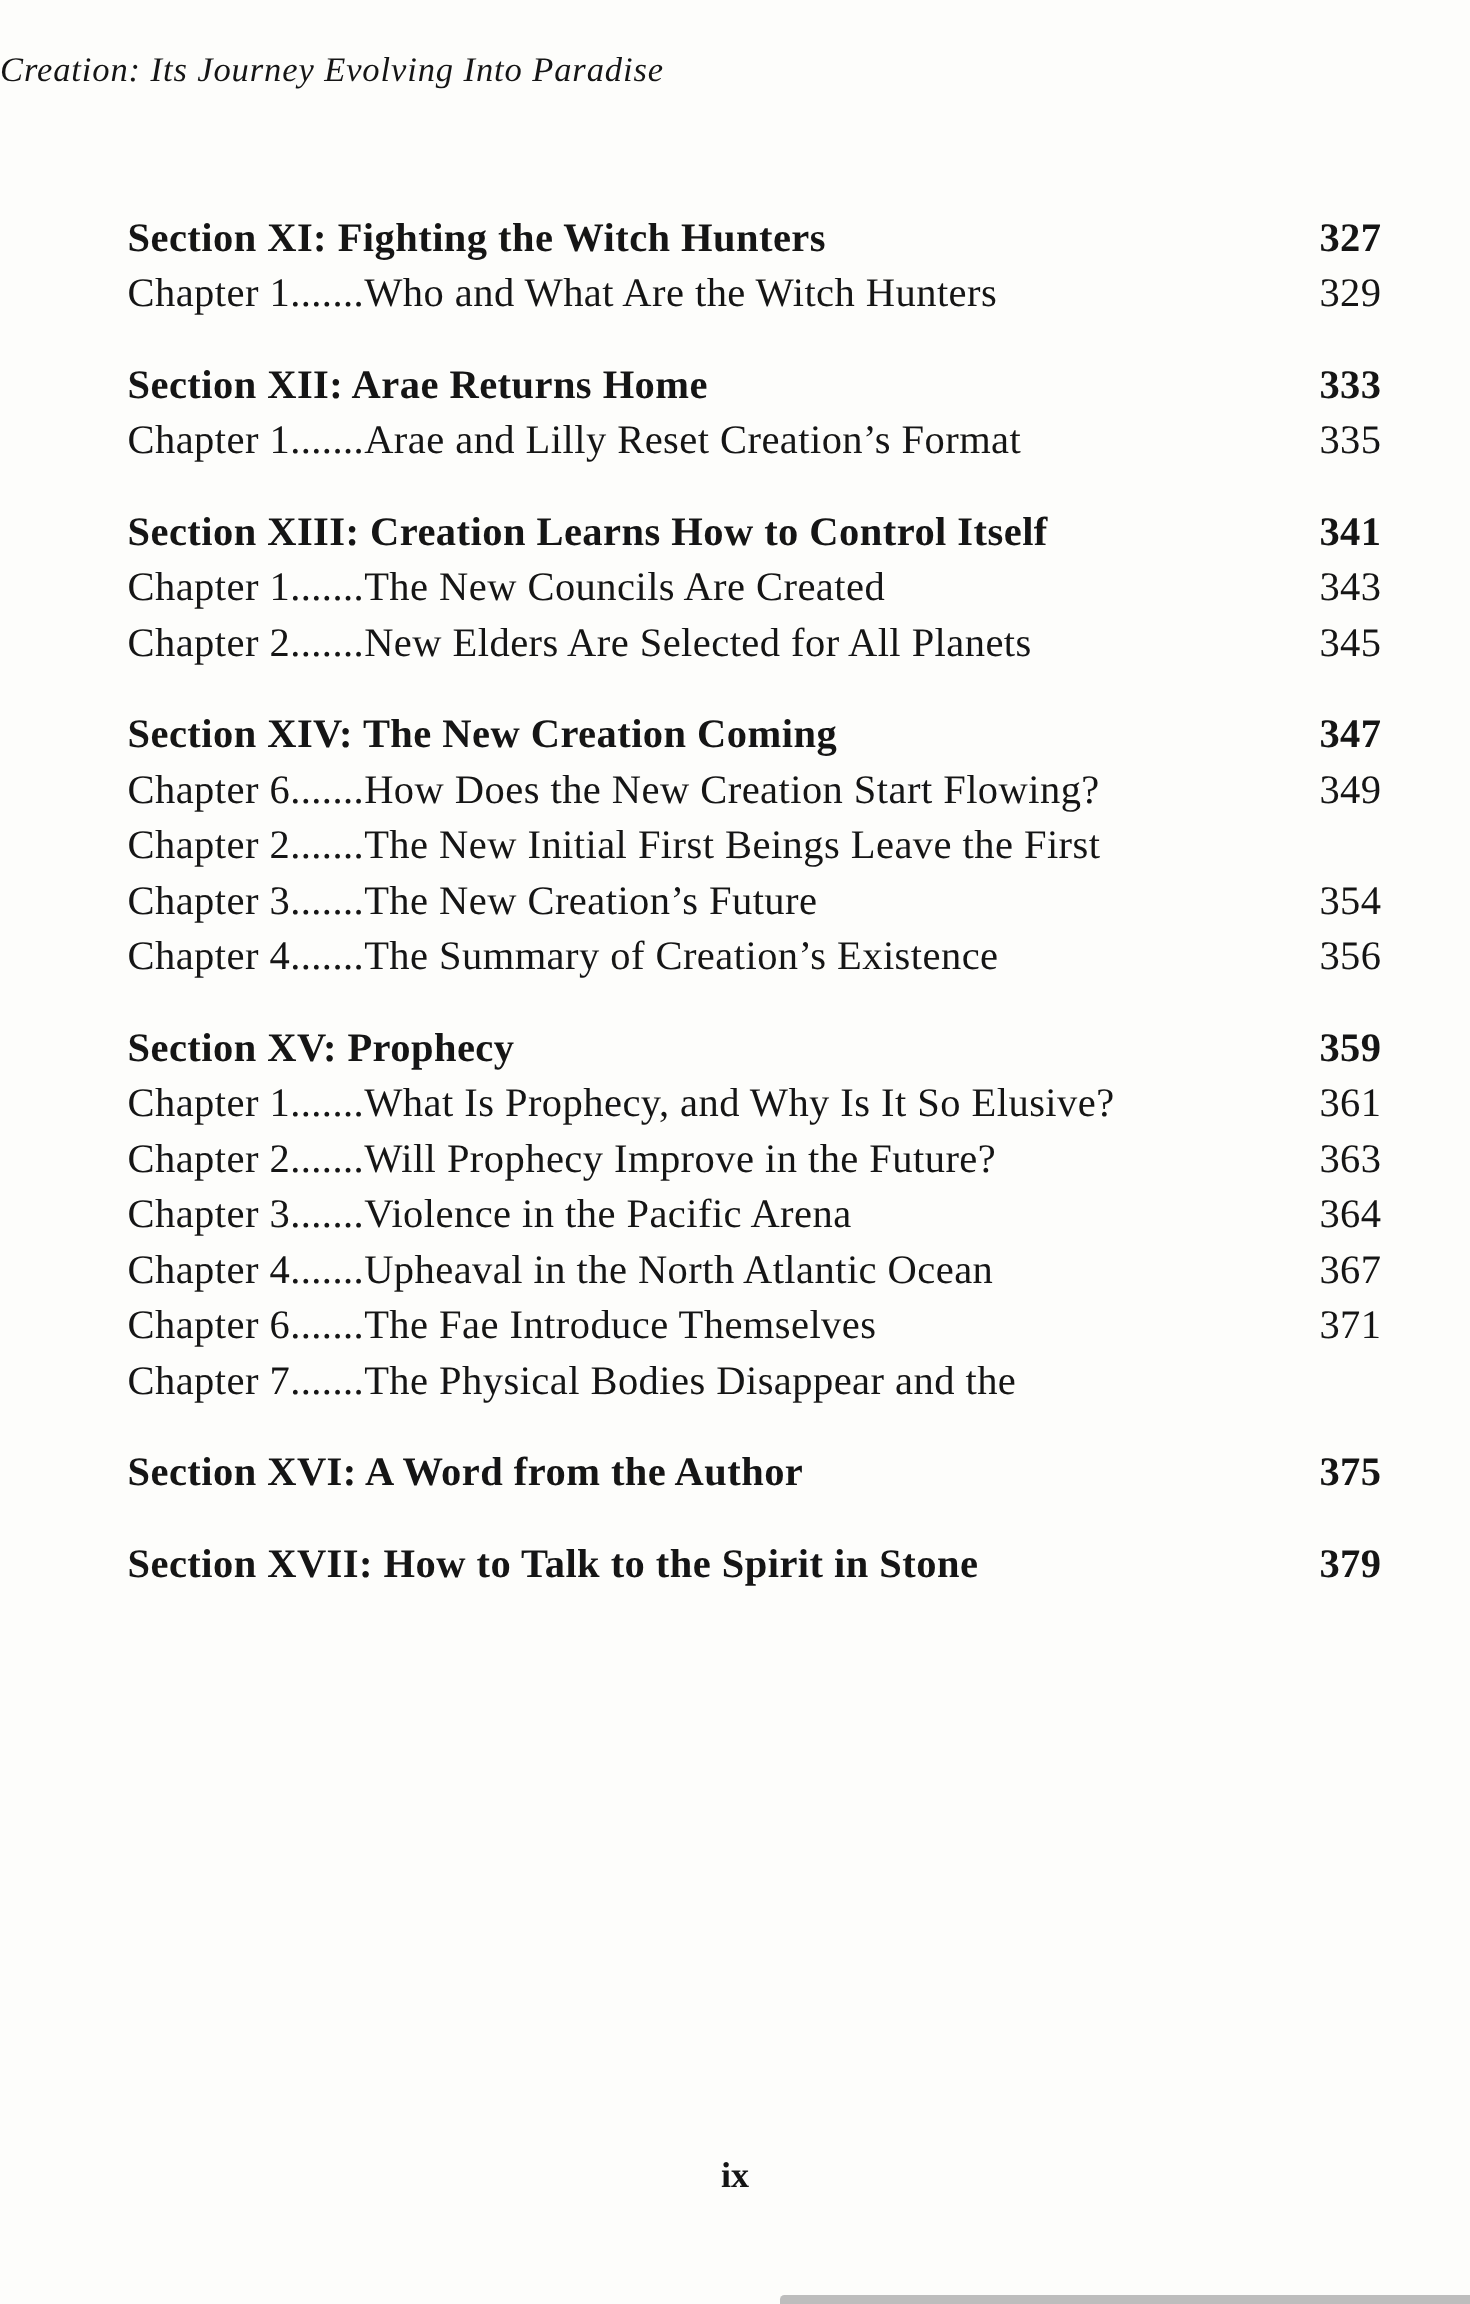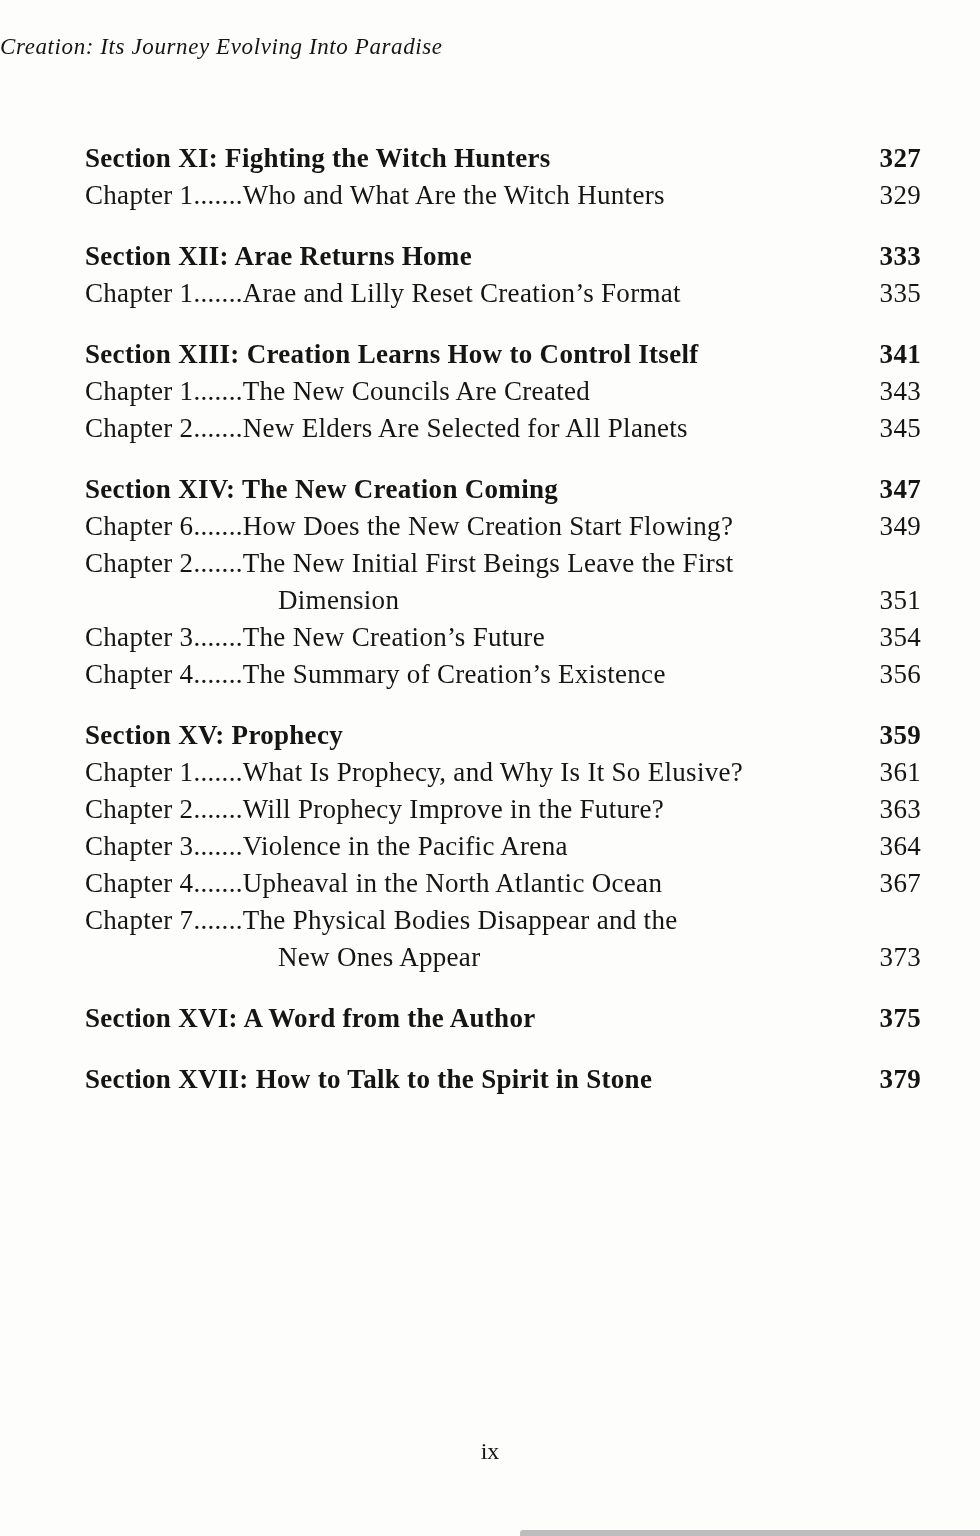--- a/index.html
+++ b/index.html
@@ -40,21 +40,21 @@
   .row .p { flex: 0 0 auto; margin-left: 14px; white-space: nowrap; text-align: center; }
   .section { font-weight: bold; margin-top: 24px; }
   .section:first-child { margin-top: 0; }
   .cont .t { padding-left: 193px; }
   .page-footer {
     position: absolute;
     top: 1438px;
     left: 0;
     width: 100%;
     text-align: center;
-    font-weight: normal;
+    font-weight: bold;
     font-size: 24px;
   }
   .scan-artifact {
     position: absolute;
     bottom: 0;
     right: 0;
     width: 460px;
     height: 6px;
     background: #bdbdbd;
     border-radius: 3px 0 0 0;
@@ -102,24 +102,20 @@
     <span class="t">Section XIV: The New Creation Coming</span>
     <span class="p">347</span>
   </div>
   <div class="row chapter">
     <span class="t">Chapter 6.......How Does the New Creation Start Flowing?</span>
     <span class="p">349</span>
   </div>
   <div class="row chapter">
     <span class="t">Chapter 2.......The New Initial First Beings Leave the First</span>
   </div>
-  <div class="row chapter cont">
-    <span class="t">Dimension</span>
-    <span class="p">351</span>
-  </div>
   <div class="row chapter">
     <span class="t">Chapter 3.......The New Creation’s Future</span>
     <span class="p">354</span>
   </div>
   <div class="row chapter">
     <span class="t">Chapter 4.......The Summary of Creation’s Existence</span>
     <span class="p">356</span>
   </div>
 
   <div class="row section">
@@ -136,25 +132,25 @@
   </div>
   <div class="row chapter">
     <span class="t">Chapter 3.......Violence in the Pacific Arena</span>
     <span class="p">364</span>
   </div>
   <div class="row chapter">
     <span class="t">Chapter 4.......Upheaval in the North Atlantic Ocean</span>
     <span class="p">367</span>
   </div>
   <div class="row chapter">
+    <span class="t">Chapter 6.......The Fae Introduce Themselves</span>
+    <span class="p">371</span>
+  </div>
+  <div class="row chapter">
     <span class="t">Chapter 7.......The Physical Bodies Disappear and the</span>
-  </div>
-  <div class="row chapter cont">
-    <span class="t">New Ones Appear</span>
-    <span class="p">373</span>
   </div>
 
   <div class="row section">
     <span class="t">Section XVI: A Word from the Author</span>
     <span class="p">375</span>
   </div>
 
   <div class="row section">
     <span class="t">Section XVII: How to Talk to the Spirit in Stone</span>
     <span class="p">379</span>

